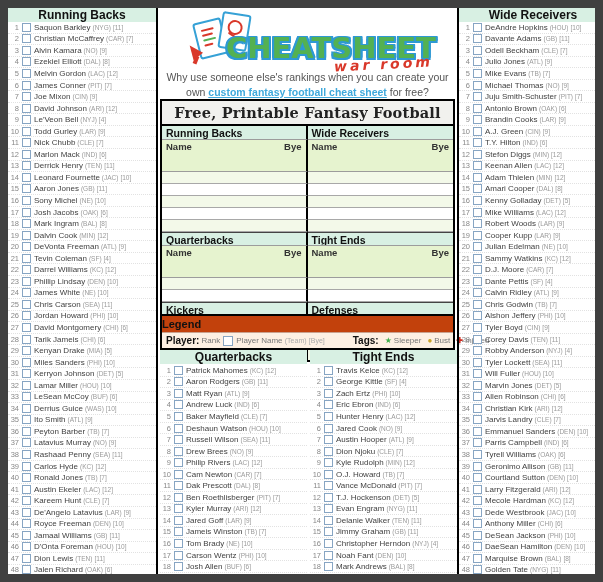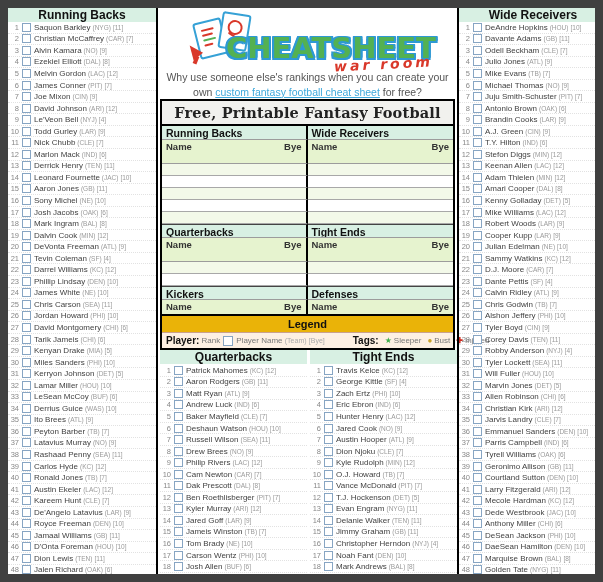--- a/index.html
+++ b/index.html
@@ -41,47 +41,47 @@
   #sheet{left:152px;top:91px;width:295px;box-sizing:border-box;border:2px solid #000;background:#fff;}
   #sheet-title{height:23px;line-height:23px;text-align:center;background:#f1f1ee;
                font-family:"DejaVu Serif",serif;font-weight:bold;font-size:14.5px;color:#222;
                border-bottom:2px solid #000;letter-spacing:0.2px;}
   .sheet-row{display:flex;}
   .sheet-cell{width:50%;box-sizing:border-box;overflow:hidden;}
   .sheet-cell.lft{border-right:2px solid #000;}
   .sec-hdr .sheet-cell{background:#d8f0e3;font-weight:bold;font-size:10.5px;color:#111;
                        height:14px;line-height:14px;padding-left:4px;border-bottom:1px solid #9c9c9c;}
   .sec-hdr.not-first .sheet-cell{border-top:1px solid #444;}
-  .namebar .sheet-cell{background:#e6f3cf;height:24px;line-height:14px;display:flex;
+  .namebar .sheet-cell{background:#e6f3cf;height:32px;line-height:14px;display:flex;
                        justify-content:space-between;padding:0 4px;font-weight:bold;font-size:9.5px;
                        color:#333;border-bottom:1px solid #9c9c9c;}
   .empty-row .sheet-cell{height:12px;border-bottom:1px solid #a8a8a8;}
   .empty-row.alt .sheet-cell{background:#f3f9e9;}
   .empty-row.last .sheet-cell{border-bottom:none;}
   
   #legend{left:152px;top:306px;width:295px;box-sizing:border-box;border:2px solid #000;}
-  #legend-title{background:#eab308;text-align:center;font-weight:bold;font-size:11px;color:#111;
+  #legend-title{background:#c2410c;font-weight:bold;font-size:11px;color:#111;
                 height:16px;line-height:16px;border-bottom:1px solid #caa18e;}
   #legend-row{background:#fdf0e3;height:15px;display:flex;align-items:center;padding:0 4px;
               font-size:8px;color:#777;white-space:nowrap;}
   #legend-row .bold{font-weight:bold;color:#111;font-size:10px;}
   #legend-row .cb{width:8px;height:8px;}
   .tag-ic{display:inline-block;font-size:8px;margin:0 2px 0 6px;}
   .ic-sleeper{color:#3fae49;}
   .ic-bust{color:#c9a227;}
   .ic-injured{color:#cc2a1e;font-weight:bold;}
   .small-meta{font-size:7px;color:#aaa;}
   
   .bot-header{position:absolute;top:342px;height:14px;line-height:14px;width:147px;}
   .bot-list{position:absolute;top:357px;width:147px;}
   
   #left-col{left:0;top:0;width:148px;}
   #right-col{left:451px;top:0;width:148px;}
   .side-list{width:100%;}
-  a{cursor:pointer;}
+  a{cursor:pointer;font-weight:bold;}
 </style>
 </head>
 <body>
 
 <div id="app">
 
   <div id="left-col" class="abs">
     <div class="col-header">Running Backs</div>
     <div class="side-list">
         <div class="list-item">
@@ -318,21 +318,21 @@
         <div class="list-item">
           <span class="num">34</span>
           <span class="cb"></span>
           <span class="pname">Derrius Guice</span>
           <span class="meta">(WAS)</span>
           <span class="meta">[10]</span>
         </div>
         <div class="list-item">
           <span class="num">35</span>
           <span class="cb"></span>
-          <span class="pname">Ito Brees</span>
+          <span class="pname">Ito Smith</span>
           <span class="meta">(ATL)</span>
           <span class="meta">[9]</span>
         </div>
         <div class="list-item">
           <span class="num">36</span>
           <span class="cb"></span>
           <span class="pname">Peyton Barber</span>
           <span class="meta">(TB)</span>
           <span class="meta">[7]</span>
         </div>

